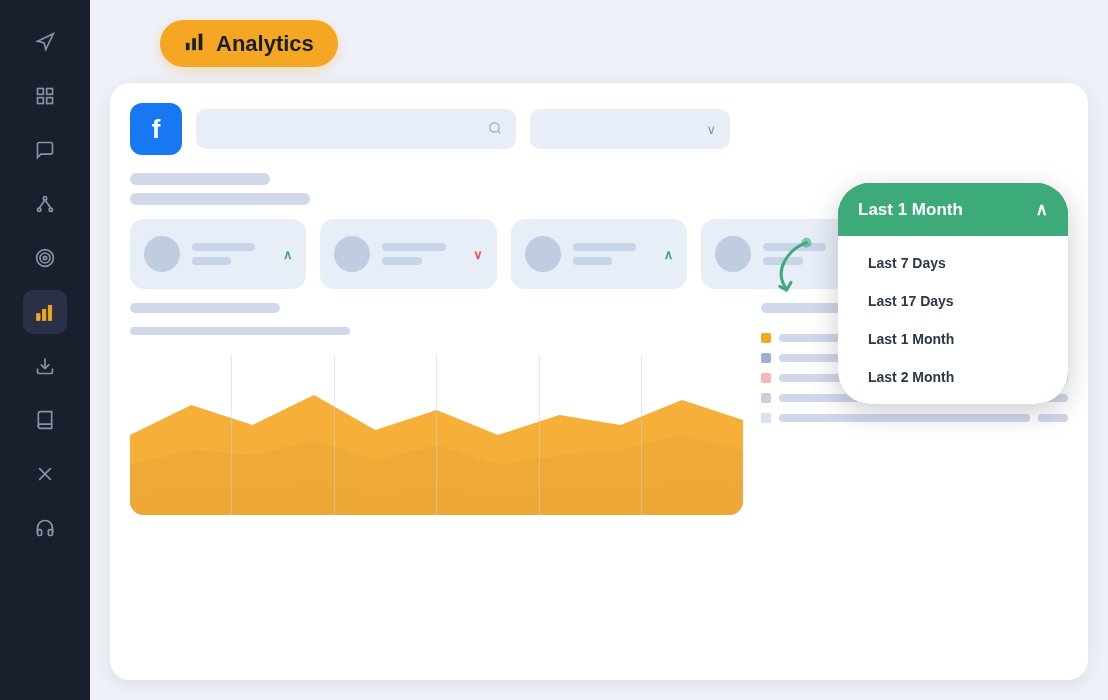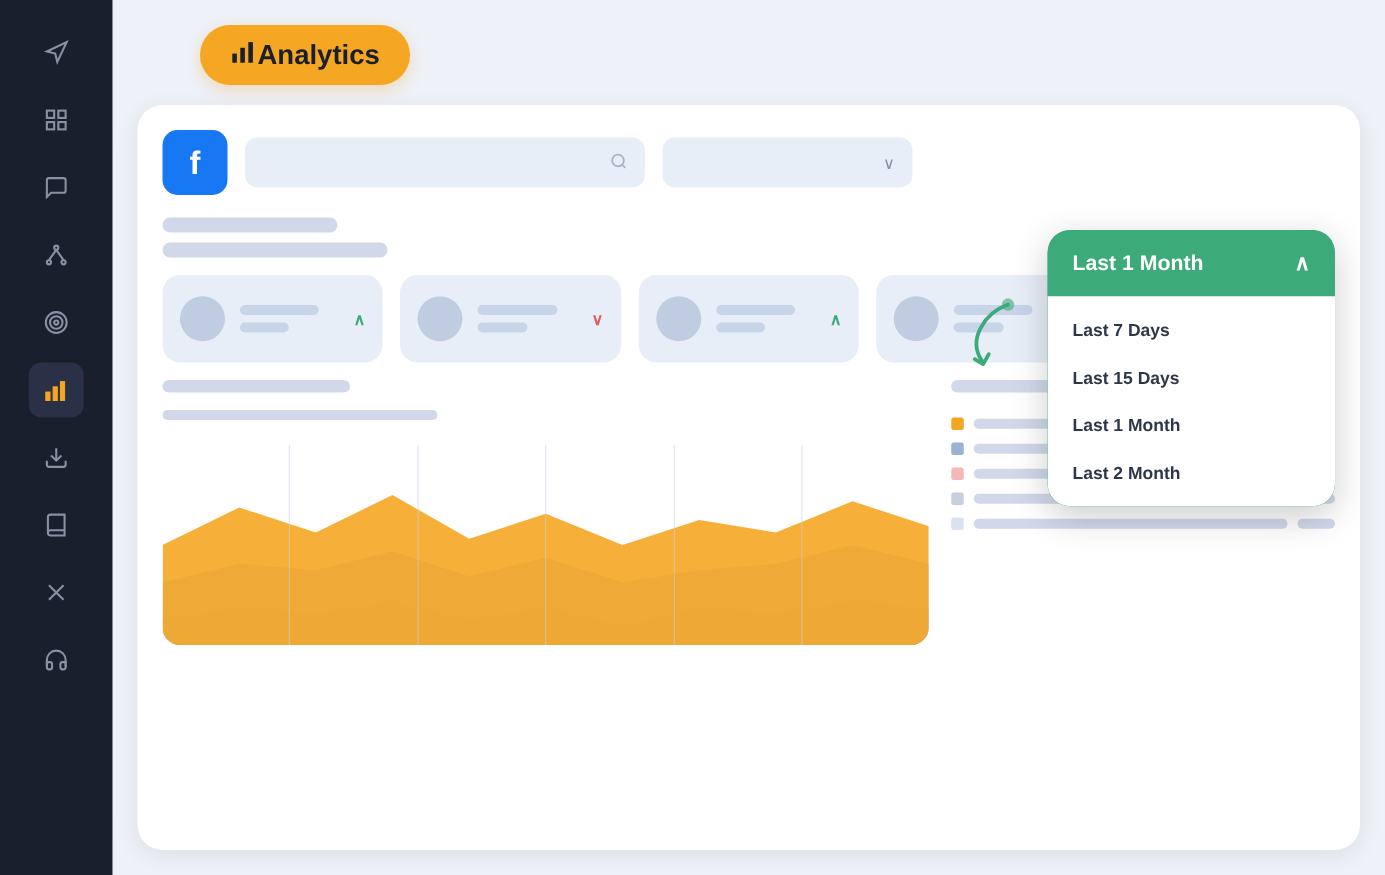--- a/index.html
+++ b/index.html
@@ -54,20 +54,21 @@
     
     .analytics-badge {
       position: absolute;
       top: -18px;
       left: 60px;
       background: #f5a623;
       border-radius: 25px;
       padding: 10px 24px;
       display: flex;
       align-items: center;
+      gap: 10px;
       font-size: 22px;
       font-weight: 700;
       color: #1a1f2e;
       z-index: 20;
       box-shadow: 0 4px 12px rgba(245,166,35,0.3);
     }
     .analytics-badge .bar-icon {
       font-size: 20px;
     }
 
@@ -137,21 +138,21 @@
     }
     .dropdown-bar span { font-size: 13px; color: #8892a4; }
     .chevron-down { font-size: 12px; color: #8892a4; }
 
     
     .dropdown-menu {
       position: absolute;
       top: 100px;
       right: 20px;
       background: #3daa7a;
-      border-radius: 18px;
+      border-radius: 32px;
       padding: 0;
       z-index: 100;
       width: 230px;
       box-shadow: 0 8px 30px rgba(0,0,0,0.2);
       overflow: hidden;
     }
     .dropdown-header {
       background: #3daa7a;
       padding: 16px 20px;
       display: flex;
@@ -169,20 +170,21 @@
       background: white;
       border-radius: 0 0 18px 18px;
       padding: 8px 0;
     }
     .dropdown-option {
       padding: 11px 20px;
       font-size: 14px;
       font-weight: 600;
       color: #2d3748;
       cursor: pointer;
+      margin-left: 10px;
     }
 
     
     .arrow-decoration {
       position: absolute;
       top: 155px;
       right: 262px;
       font-size: 36px;
       color: #3daa7a;
       z-index: 50;
@@ -534,21 +536,21 @@
       </div>
     </div>
 
     <div class="dropdown-menu">
       <div class="dropdown-header">
         <span>Last 1 Month</span>
         <span class="chevron-up">∧</span>
       </div>
       <div class="dropdown-options">
         <div class="dropdown-option">Last 7 Days</div>
-        <div class="dropdown-option">Last 15 Days</div>
+        <div class="dropdown-option">Last 17 Days</div>
         <div class="dropdown-option">Last 1 Month</div>
         <div class="dropdown-option">Last 2 Month</div>
       </div>
     </div>
 
     <div class="arrow-decoration">
       <svg width="60" height="60" viewBox="0 0 60 60" fill="none">
         <path d="M50,10 C30,10 10,25 15,45" stroke="#3daa7a" stroke-width="3" fill="none" stroke-linecap="round"></path>
         <path d="M10,42 L15,48 L22,42" stroke="#3daa7a" stroke-width="3" fill="none" stroke-linecap="round" stroke-linejoin="round"></path>
         <circle cx="50" cy="10" r="5" fill="#3daa7a" opacity="0.6"></circle>

